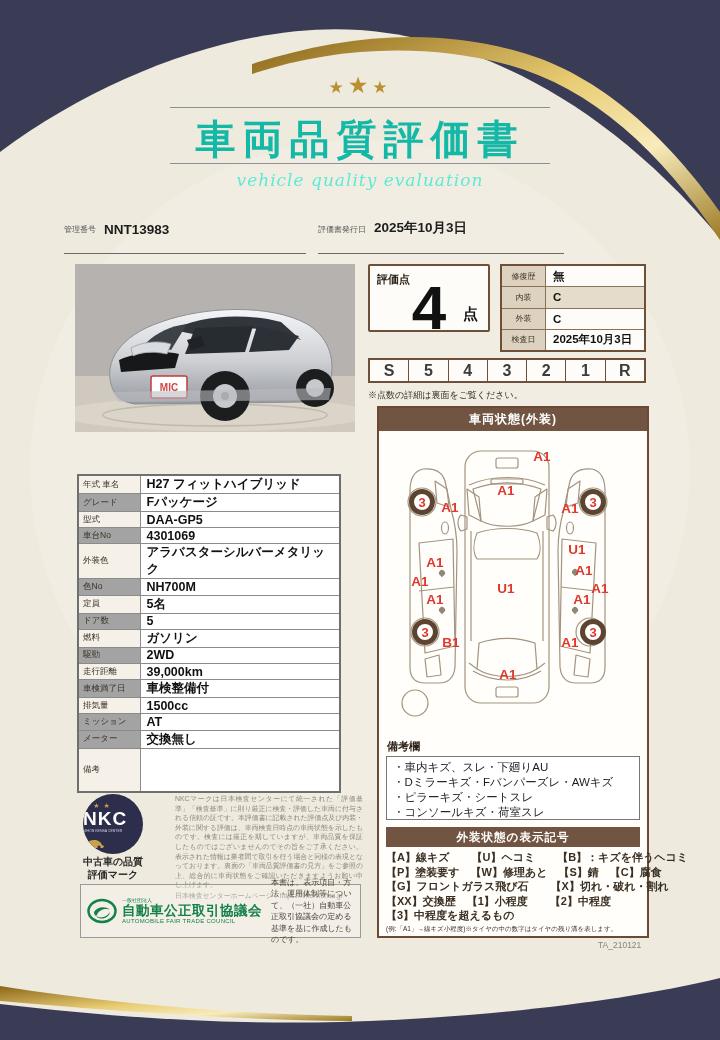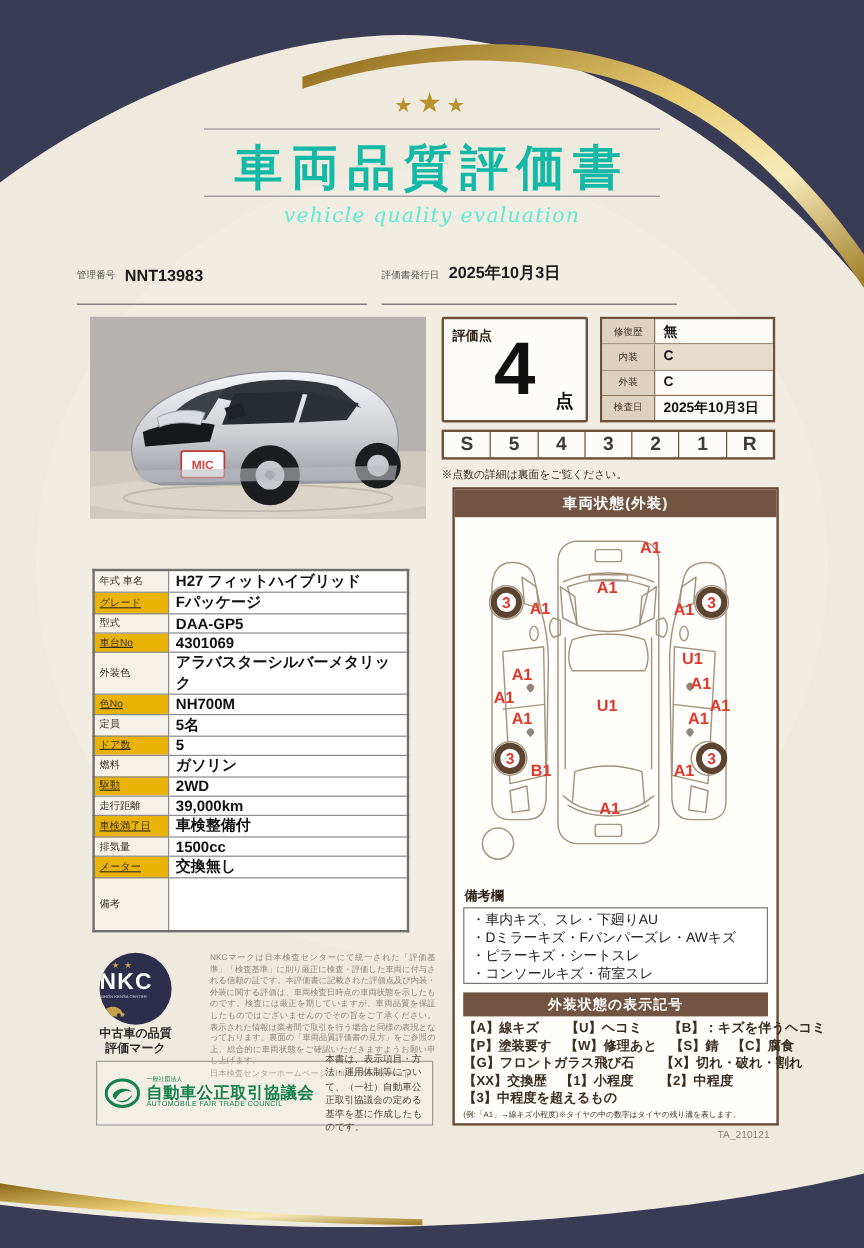--- a/index.html
+++ b/index.html
@@ -19,21 +19,21 @@
 
   
   .meta-group{top:228px;height:26px;border-bottom:1.5px solid #6a6a6a;display:flex;align-items:flex-end;gap:8px;padding-bottom:16px;}
   .meta-label{font-size:8px;color:#555;padding-bottom:2px;white-space:nowrap;}
   .meta-value{font-size:13.5px;font-weight:bold;color:#1c1c1c;white-space:nowrap;}
 
   
   .photo{left:75px;top:264px;width:280px;height:168px;background:#b7b4b1;overflow:hidden;}
 
   
-  .score-box{left:368px;top:264px;width:122px;height:88px;background:#fdfcf9;border:2.5px solid #6e4f38;border-radius:2px;}
+  .score-box{left:368px;top:264px;width:122px;height:68px;background:#fdfcf9;border:2.5px solid #6e4f38;border-radius:2px;}
   .score-label{position:absolute;left:7px;top:6px;font-size:11px;font-weight:bold;color:#2e2218;}
   .score-value{position:absolute;left:0;top:2px;width:100%;text-align:center;font-size:62px;font-weight:bold;color:#111;line-height:80px;}
   .score-unit{position:absolute;right:10px;bottom:6px;font-size:15px;font-weight:bold;color:#111;}
 
   
   .detail-table{left:500px;top:264px;width:146px;height:88px;border:2px solid #6e4f38;background:#fdfcf9;display:flex;flex-direction:column;}
   .detail-row{flex:1;display:flex;border-bottom:1px solid #8a7258;}
   .detail-row:last-child{border-bottom:none;}
   .detail-row .dl{width:44px;background:#ddd2c0;font-size:8px;color:#3a2f22;display:flex;align-items:center;justify-content:center;border-right:1px solid #8a7258;}
   .detail-row .dv{flex:1;font-size:11.5px;font-weight:bold;color:#111;display:flex;align-items:center;padding-left:7px;}
@@ -43,21 +43,21 @@
   .scale-bar{left:368px;top:358px;width:278px;height:25px;border:2px solid #6e4f38;background:#fdfcf9;display:flex;}
   .scale-cell{flex:1;display:flex;align-items:center;justify-content:center;font-size:16px;font-weight:bold;color:#3c3c3c;border-right:1.5px solid #6e4f38;}
   .scale-cell:last-child{border-right:none;}
   .scale-note{left:368px;top:389px;font-size:9px;color:#33281e;}
 
   
   .spec-table{left:77px;top:474px;width:264px;border-collapse:collapse;border:2px solid #6f6f6f;background:#fdfcf9;}
   .spec-table th{width:62px;font-size:8.5px;font-weight:normal;color:#3a3228;text-align:left;padding:0 4px;border:1px solid #8b8b8b;background:#f5f1e8;}
   .spec-table td{font-size:12.5px;font-weight:bold;color:#111;padding:0 6px;border:1px solid #8b8b8b;background:#fff;}
   .spec-table tr{height:16.2px;}
-  .spec-table tr.alt th{background:#eab308;text-decoration:underline;}
+  .spec-table tr.alt th{background:#a3a3a3;}
   .spec-table tr.tall{height:44px;}
 
   
   .panel{left:377px;top:406px;width:272px;height:532px;background:#fffefb;border:2px solid #6b4a33;}
   .panel-title{height:23px;background:#715441;color:#fff;font-size:12px;font-weight:bold;letter-spacing:1px;
                display:flex;align-items:center;justify-content:center;}
   .diagram{position:relative;width:268px;height:302px;margin:0 auto;}
   .diagram svg{position:absolute;inset:0;}
   .mk-label{position:absolute;transform:translate(-50%,-50%);font-size:13.5px;font-weight:bold;color:#df382c;white-space:nowrap;}
   .mk-wheel{position:absolute;width:26px;height:26px;transform:translate(-50%,-50%);border:5px solid #5c4431;border-radius:50%;
@@ -246,20 +246,24 @@
           <th>走行距離</th>
           <td>39,000km</td>
         </tr>
         <tr class="alt ">
           <th>車検満了日</th>
           <td>車検整備付</td>
         </tr>
         <tr>
           <th>排気量</th>
           <td>1500cc</td>
+        </tr>
+        <tr class="alt ">
+          <th>ミッション</th>
+          <td>AT</td>
         </tr>
         <tr class="alt ">
           <th>メーター</th>
           <td>交換無し</td>
         </tr>
         <tr class="tall">
           <th>備考</th>
           <td></td>
         </tr>
       </tbody>

